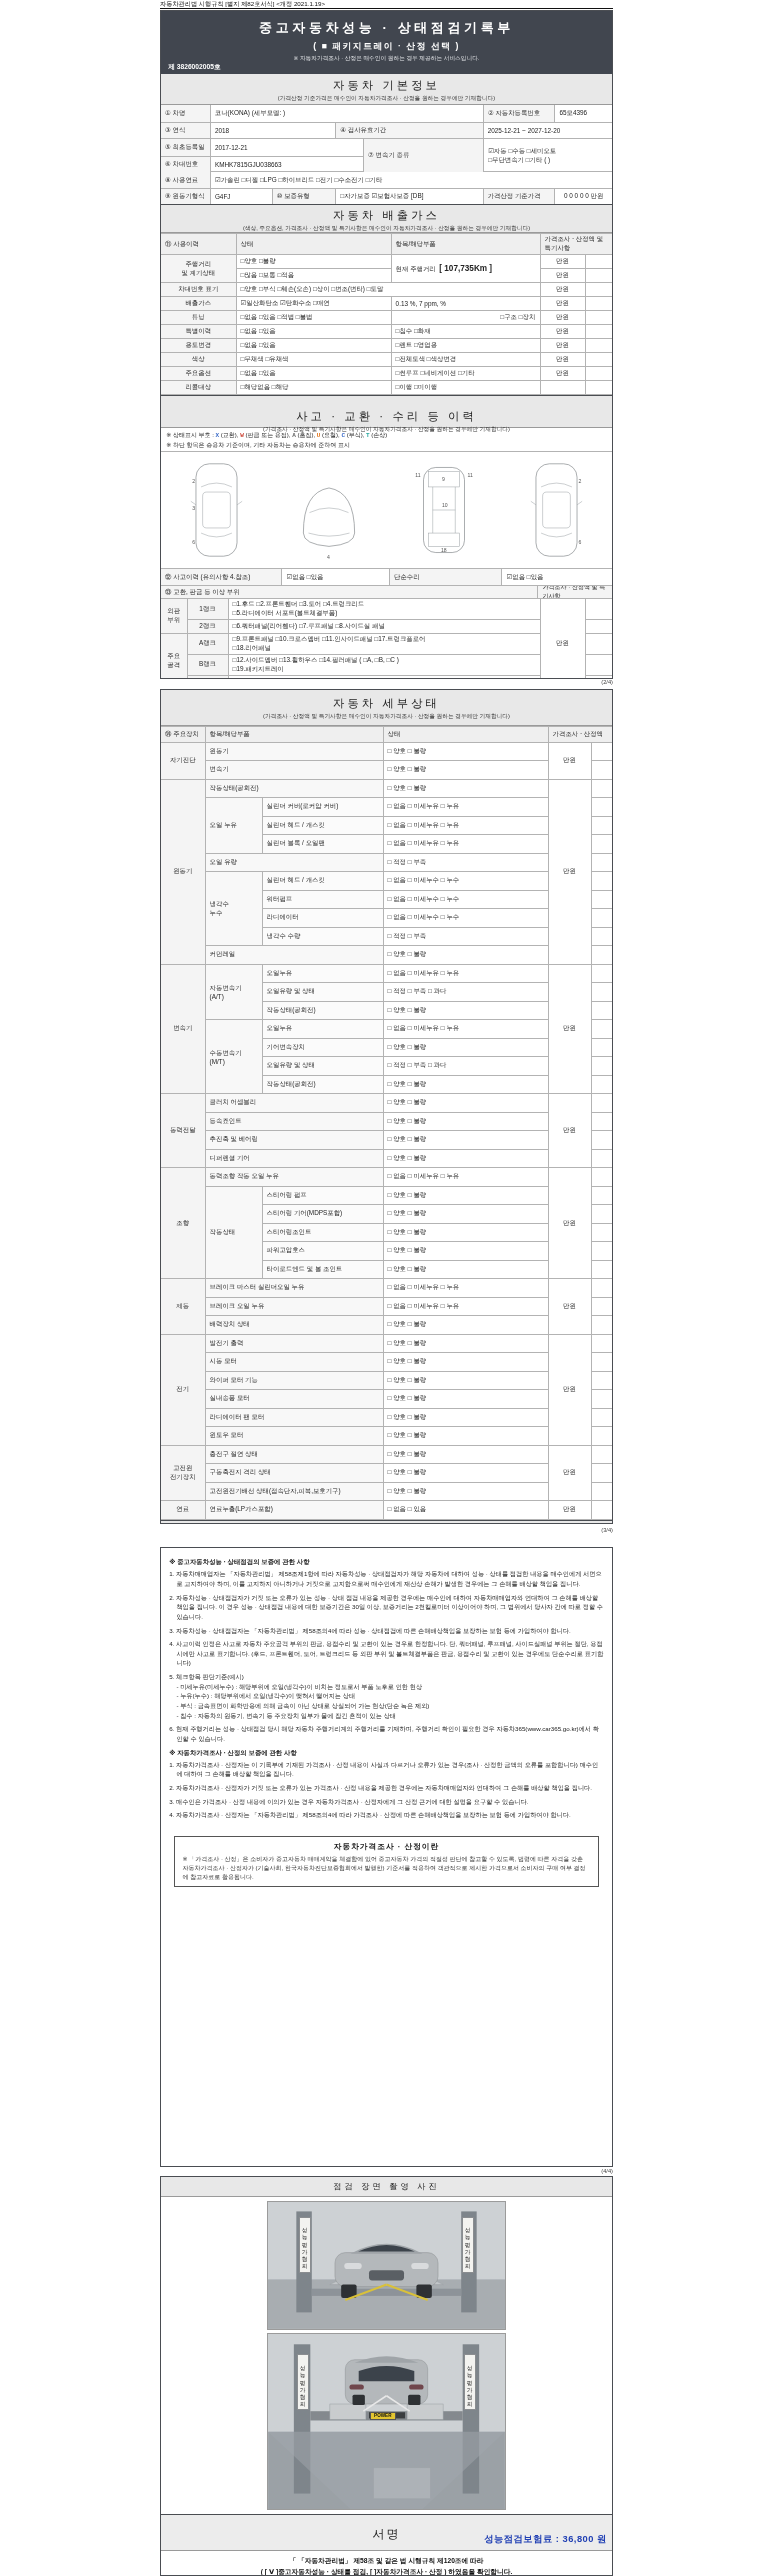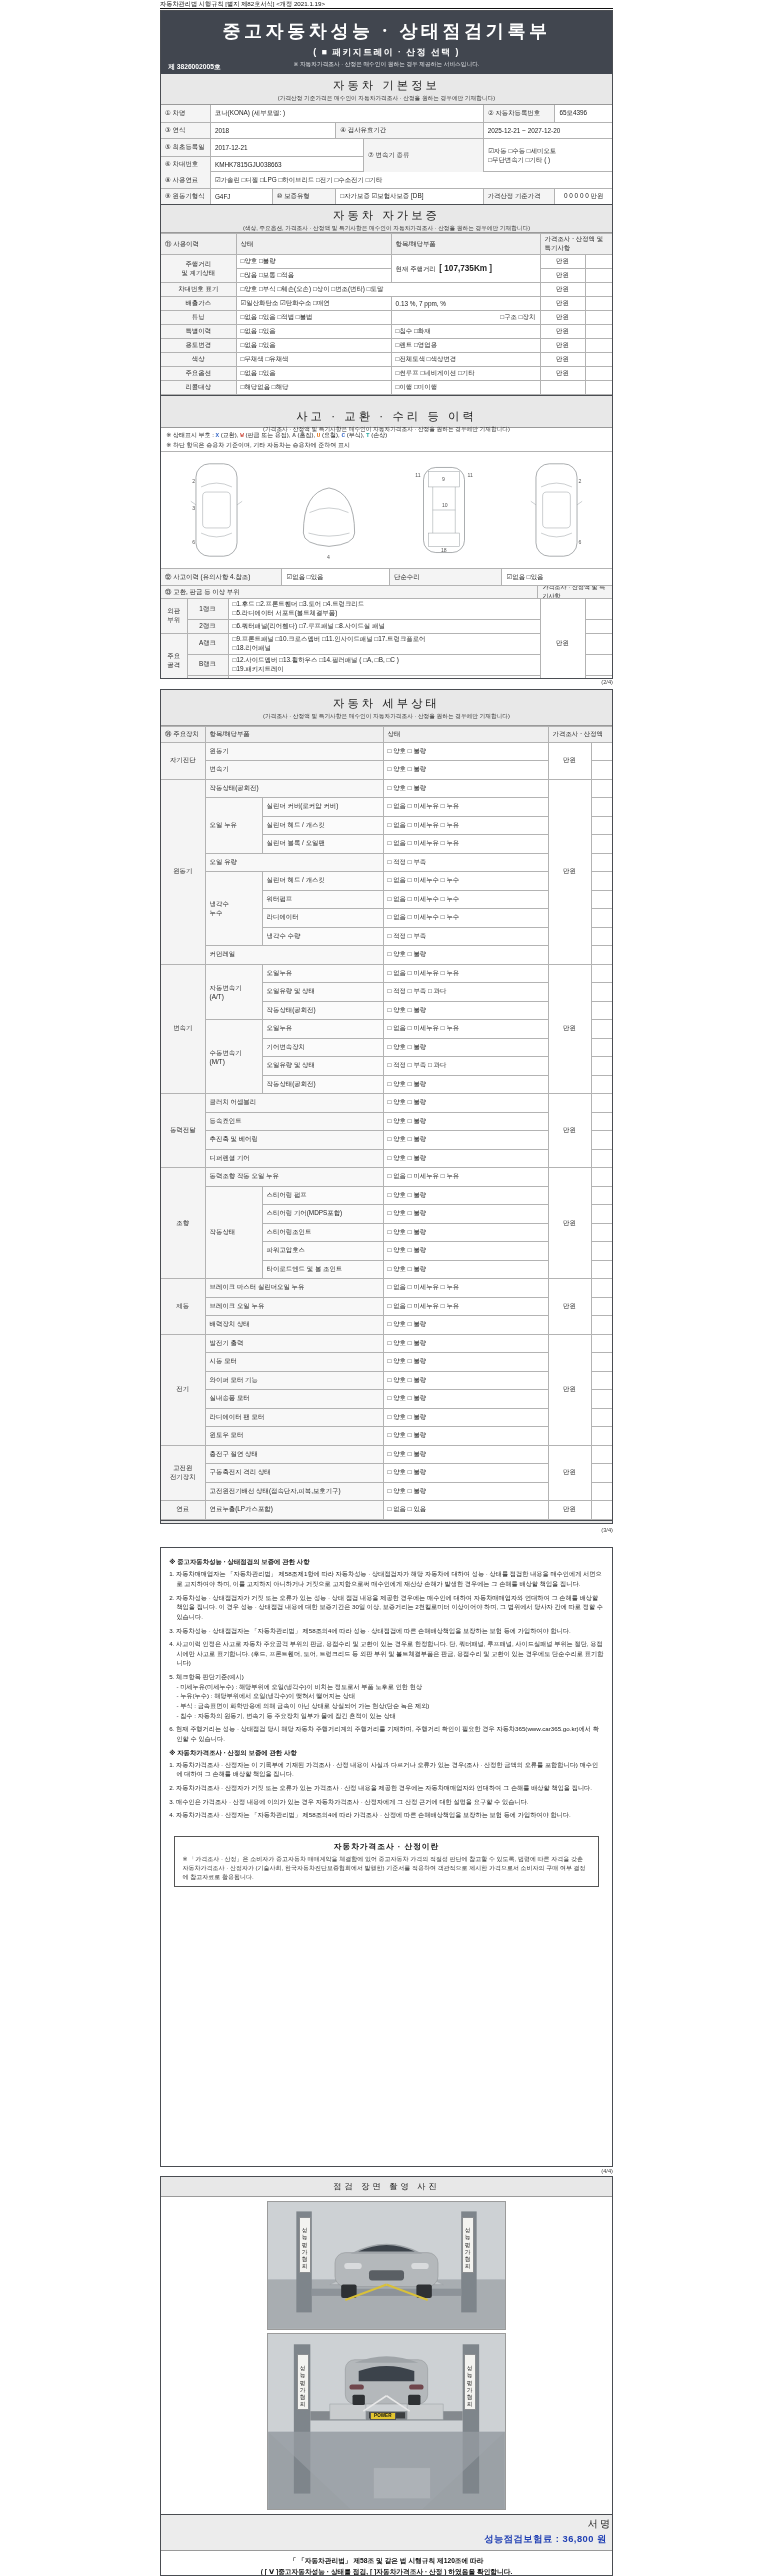--- a/index.html
+++ b/index.html
@@ -25,21 +25,21 @@
   table{border-collapse:collapse;table-layout:fixed;width:451px;}
   td{border:0.5px solid #b3b3b3;font-size:6.4px;padding:1px 4.1px;overflow:hidden;box-sizing:border-box;}
   tr td:first-child{border-left:none;} tr td:last-child{border-right:none;}
   .tg{background:#f4f4f4;text-align:center;}
   .ti{background:#f8f8f8;}
   .tp{background:#fbfbfb;}
   .tpr{text-align:center;background:#fff;}
   .hd td{background:#efefef;font-size:6.4px;}
   
   #dochead{background:#41464f;color:#fff;position:relative;height:63px;box-sizing:border-box;text-align:center;}
-  #dochead .t1{font-size:18px;font-weight:bold;letter-spacing:3.6px;padding-top:8.2px;font-family:Liberation Serif, serif;}
+  #dochead .t1{font-size:13px;font-weight:bold;letter-spacing:3.6px;padding-top:8.2px;}
   #dochead .t2{font-size:8.8px;font-weight:bold;letter-spacing:1.5px;margin-top:3.1px;}
   #dochead .t3{font-size:5.7px;color:#e3e5e8;margin-top:2.6px;}
   #docnum{position:absolute;left:7.2px;bottom:2.1px;font-size:6.7px;font-weight:bold;color:#fff;}
   .dblrule{height:1.5px;border-top:0.5px solid #111;border-bottom:0.5px solid #111;}
   
   .legend{font-size:6px;padding:3.1px 5.2px 1px 5.2px;color:#222;}
   .lgc{font-weight:bold;font-family:"Liberation Mono","DejaVu Sans Mono",monospace;}
   .lg0{color:#3a6bc9;} .lg1{color:#c93a2a;} .lg2{color:#666;} .lg3{color:#e07820;} .lg4{color:#3a6bc9;} .lg5{color:#2aa8a0;}
   
   .diagrow{display:flex;justify-content:space-around;align-items:center;height:116px;border-top:0.5px solid #b3b3b3;}
@@ -50,21 +50,21 @@
   .ntc p{margin:0 0 4.1px 0;text-indent:-7.2px;padding-left:7.2px;}
   .ntcbox{border:1px solid #555;margin:7.2px 13.4px 0 13.4px;padding:4.1px 7.2px;}
   .ntcbox .bxt{text-align:center;font-weight:bold;font-size:7.7px;letter-spacing:1px;margin-bottom:3.1px;}
   .ntcbox .bxb{font-size:6px;line-height:1.5;color:#333;}
   
   .photo{position:relative;margin:0 auto;background:#c9cdd1;overflow:hidden;border:0.5px solid #9b9b9b;}
   .banner{position:absolute;background:#f3f3f0;color:#222;writing-mode:vertical-rl;text-orientation:upright;font-size:5.7px;letter-spacing:1.5px;padding:5.2px 1px;border:0.5px solid #8a8d90;}
   .brand{position:absolute;background:#e3c530;color:#111;font-size:4.6px;font-weight:bold;padding:0.5px 3.1px;border:0.5px solid #555;}
   
   #signband{background:#ececec;border-top:1px solid #4a4d52;border-bottom:0.5px solid #9a9a9a;position:relative;height:37px;box-sizing:border-box;}
-  #signband .sg{ text-align:right;font-size:10px;color:#222;padding-top:2px;letter-spacing:2.1px;}
+  #signband .sg{ text-align:center;font-size:12px;color:#222;padding-top:11px;letter-spacing:2.1px;}
   #insurance{position:absolute;right:5.2px;bottom:4.1px;color:#2140b4;font-size:9.3px;font-weight:bold;letter-spacing:0.5px;}
   .legal{text-align:center;font-size:6.7px;font-weight:bold;color:#111;line-height:1.7;padding-top:4.1px;}
   .bignum{font-size:8.2px;font-weight:bold;}
 </style>
 </head>
 <body>
 
 <div class="abs form-col" style="top:0;">
   <div style="font-size:6.2px;color:#111;">자동차관리법 시행규칙 [별지 제82호서식] &lt;개정 2021.1.19&gt;</div>
 </div>
@@ -120,21 +120,21 @@
       <div class="c lb" style="width:49px;">⑨ 원동기형식</div>
       <div class="c" style="width:62px;">G4FJ</div>
       <div class="c lb" style="width:64px;">⑩ 보증유형</div>
       <div class="c" style="width:148px;">□자가보증   ☑보험사보증   [DB]</div>
       <div class="c lb" style="width:72px;">가격산정 기준가격</div>
       <div class="c ctr" style="width:58px;">0 0 0 0 0 만원</div>
     </div>
   </div>
 
   <div class="band" style="height:29px;border-top:1px solid #4a4d52;">
-    <div class="bt" style="padding-top:3.1px;">자동차 자가보증</div>
+    <div class="bt" style="padding-top:3.1px;">자동차 배출가스</div>
     <div class="bs">(색상, 주요옵션, 가격조사 · 산정액 및 특기사항은 매수인이 자동차가격조사 · 산정을 원하는 경우에만 기재합니다)</div>
   </div>
 
   <table>
     <colgroup>
         <col style="width:75px">
         <col style="width:155px">
         <col style="width:149px">
         <col style="width:45px">
         <col style="width:27px">

